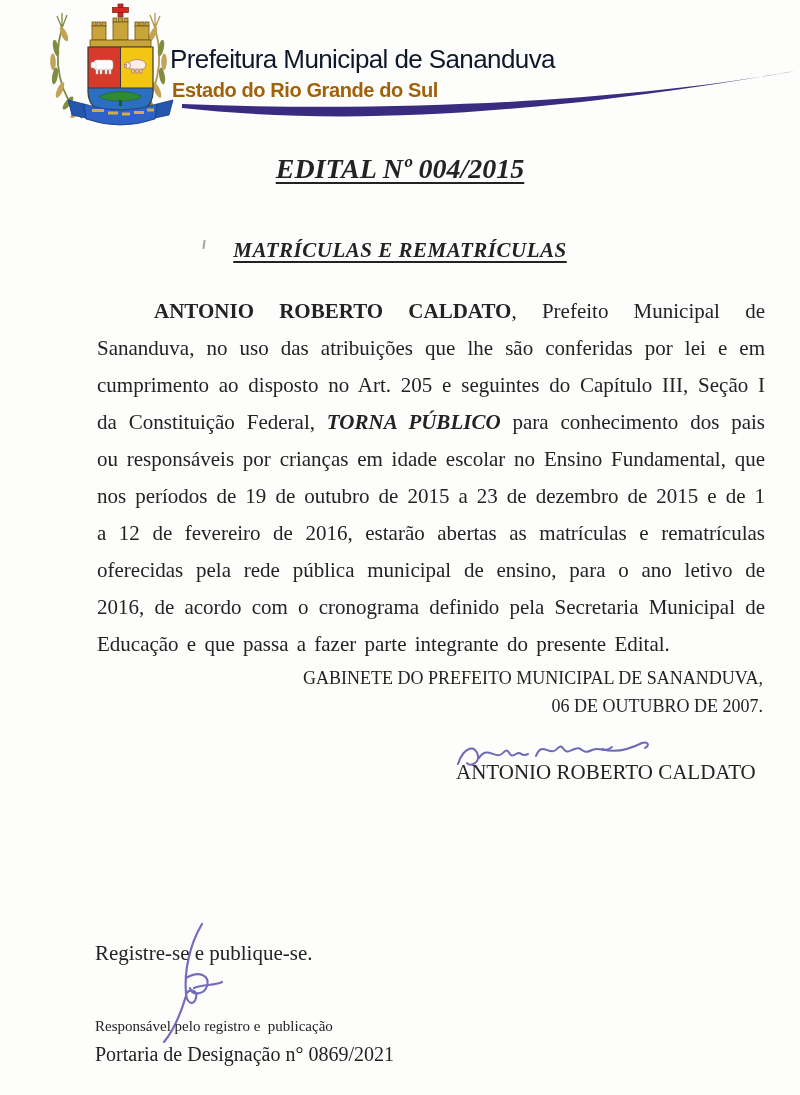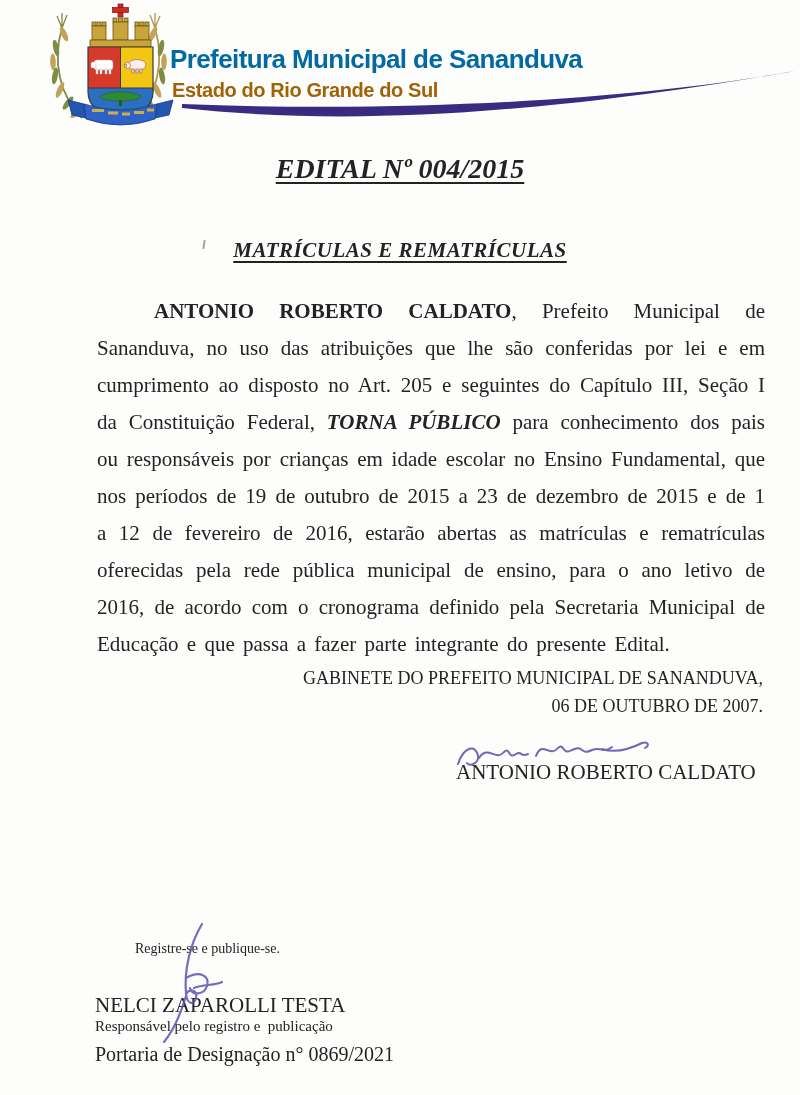--- a/index.html
+++ b/index.html
@@ -5,22 +5,22 @@
   html,body { margin:0; padding:0; background:#e9e9e9; }
   .page {
     position:relative; width:800px; height:1095px; margin:0 auto;
     background:#fdfdfc; overflow:hidden;
     font-family:"Liberation Serif", serif; color:#232323;
   }
   
   .crest { position:absolute; left:42px; top:2px; width:133px; height:133px; }
   .org-name {
     position:absolute; left:170px; top:44px;
-    font-family:"Liberation Sans", sans-serif; font-weight:bold;
-    font-size:26px; letter-spacing:-0.6px; color:#0369a1; white-space:nowrap;
+    font-family:"Liberation Sans", sans-serif; font-weight:normal;
+    font-size:26px; letter-spacing:-0.6px; color:#0f172a; white-space:nowrap;
   }
   .org-sub {
     position:absolute; left:172px; top:79px;
     font-family:"Liberation Sans", sans-serif; font-weight:bold;
     font-size:20px; letter-spacing:-0.4px; color:#a16207; white-space:nowrap;
   }
   .swoosh { position:absolute; left:180px; top:68px; }
   
   .doc-title {
     position:absolute; left:0; top:153px; width:100%; text-align:center;
@@ -42,21 +42,21 @@
   .seg-bold { font-weight:bold; }
   .seg-bold-italic { font-weight:bold; font-style:italic; }
   
   .place-date {
     position:absolute; left:97px; top:664px; width:666px;
     text-align:right; font-size:18px; line-height:28px;
   }
   .signer-name  { position:absolute; left:456px; top:760px; font-size:21px; white-space:nowrap; }
   .signer-title { position:absolute; left:456px; top:808px; font-size:21px; white-space:nowrap; }
   .sig-mayor    { position:absolute; left:452px; top:732px; z-index:3; }
-  .reg-instruction { position:absolute; left:95px;  top:941px;  font-size:14px; white-space:nowrap;margin-left:40px; }
+  .reg-instruction { position:absolute; left:95px;  top:941px;  font-size:21px; white-space:nowrap; }
   .registrar-name  { position:absolute; left:95px;  top:993px;  font-size:21px; white-space:nowrap; }
   .registrar-role  { position:absolute; left:95px;  top:1018px; font-size:15px; white-space:pre; }
   .registrar-ord   { position:absolute; left:95px;  top:1043px; font-size:20px; white-space:nowrap; }
   .sig-registrar   { position:absolute; left:150px; top:918px; z-index:3; }
   .artifact {
     position:absolute; left:203px; top:240px; width:2px; height:9px;
     background:#5a5a5a; opacity:0.55; transform:rotate(8deg);
   }
 </style>
 </head>
@@ -202,17 +202,16 @@
 
   <svg class="sig-registrar" width="90" height="132" viewBox="0 0 90 132">
     <g stroke="#5b54b0" stroke-width="2.2" fill="none" stroke-linecap="round" opacity="0.85">
       <path d="M52 6 C40 26 34 52 36 76 C37 86 44 88 46 80 C48 72 40 70 36 76"></path>
       <path d="M36 60 C50 52 60 58 57 68 C54 77 42 78 40 70"></path>
       <path d="M44 70 C54 66 64 68 72 64"></path>
       <path d="M36 78 C30 98 24 112 14 124"></path>
     </g>
   </svg>
   <div class="reg-instruction">Registre-se e publique-se.</div>
-  <div class="registrar-name">NELCI ZAPAROLLI TESTA</div>
   <div class="registrar-role">Responsável pelo registro e  publicação</div>
   <div class="registrar-ord">Portaria de Designação n° 0869/2021</div>
 
 </div>
 
 </body></html>

